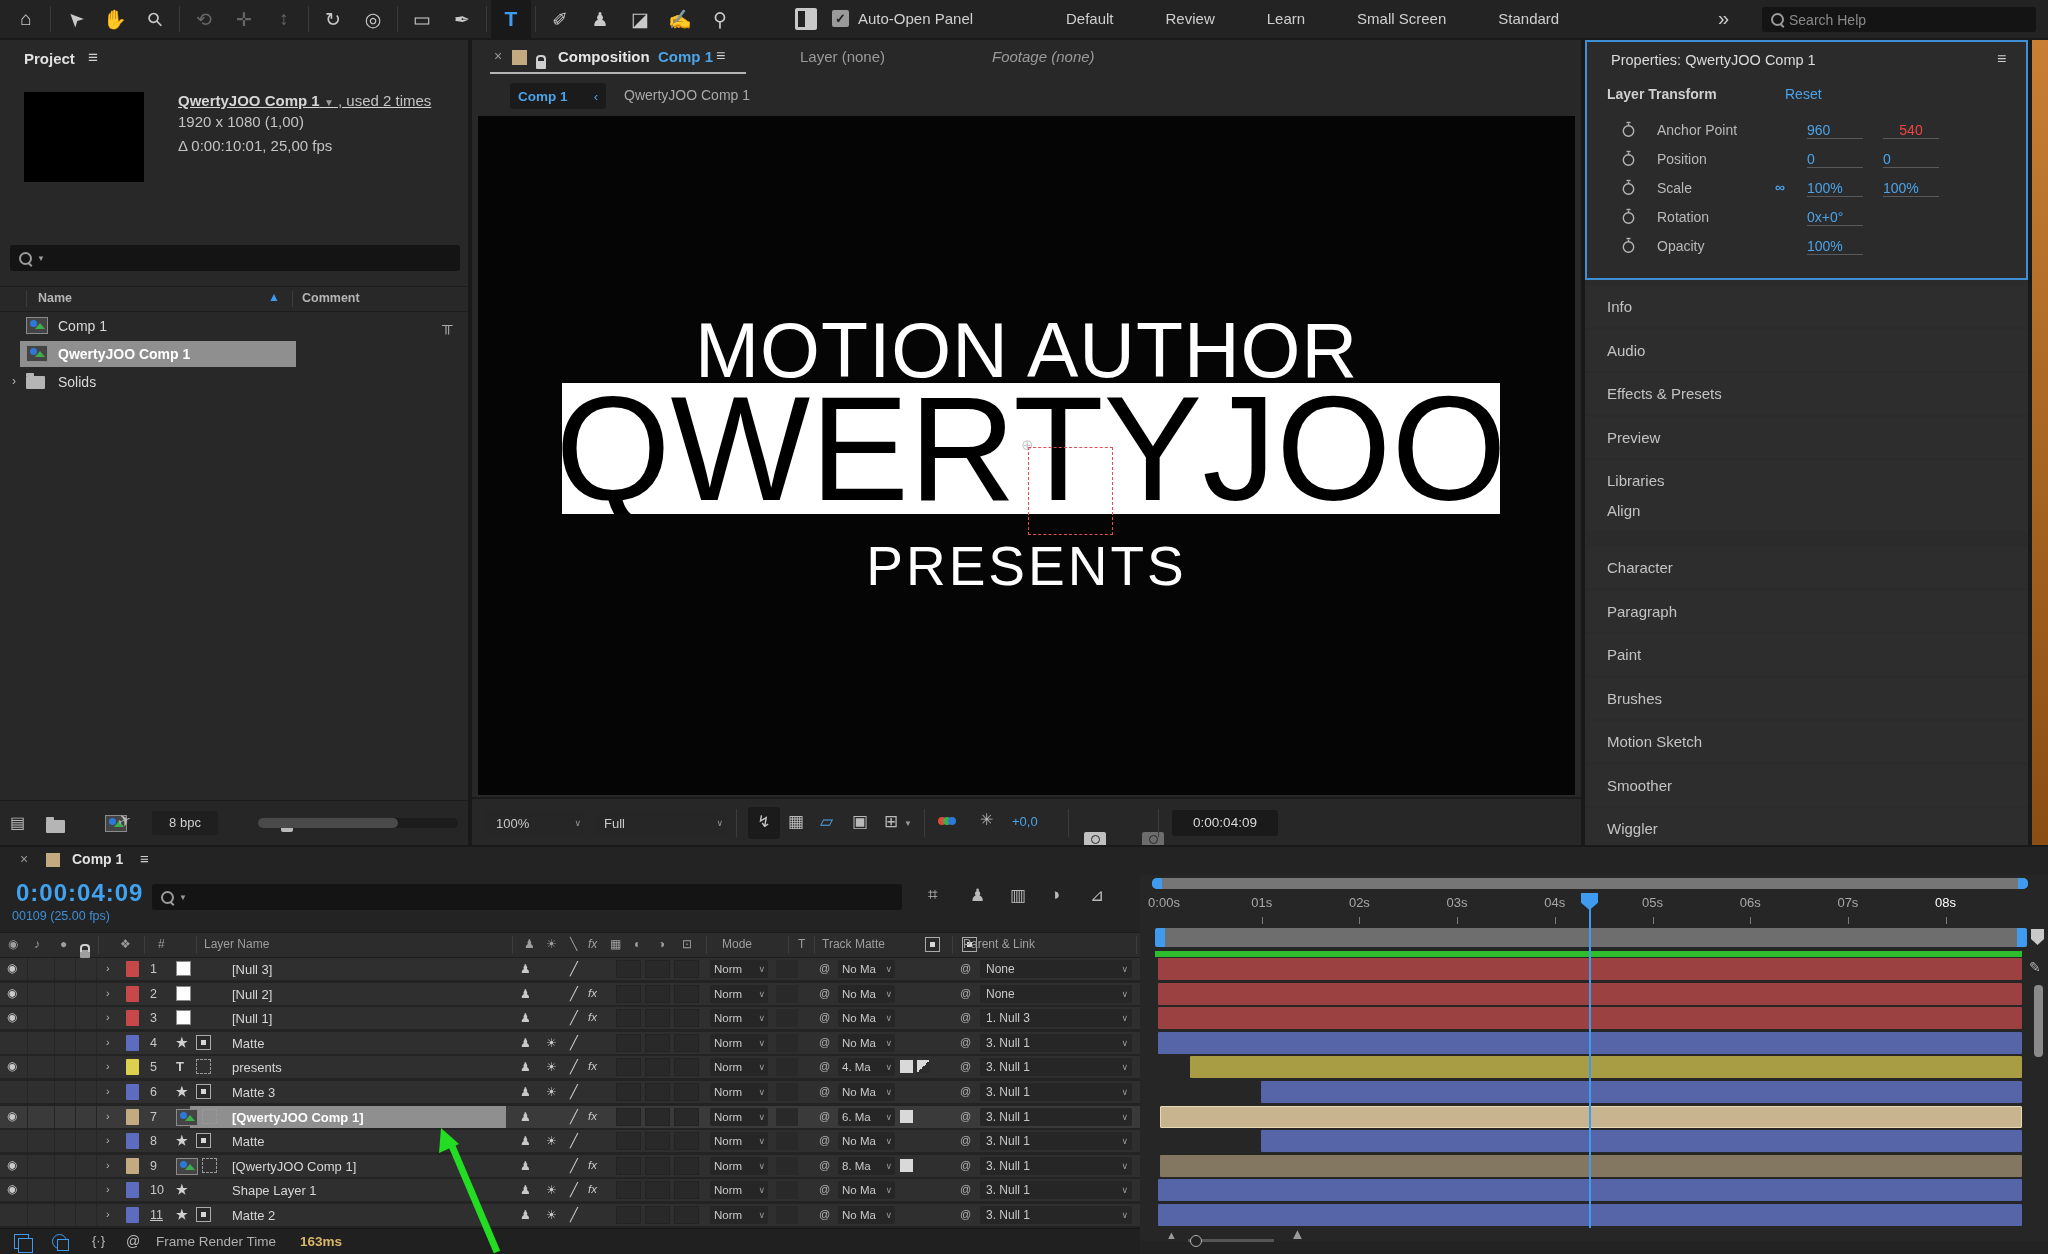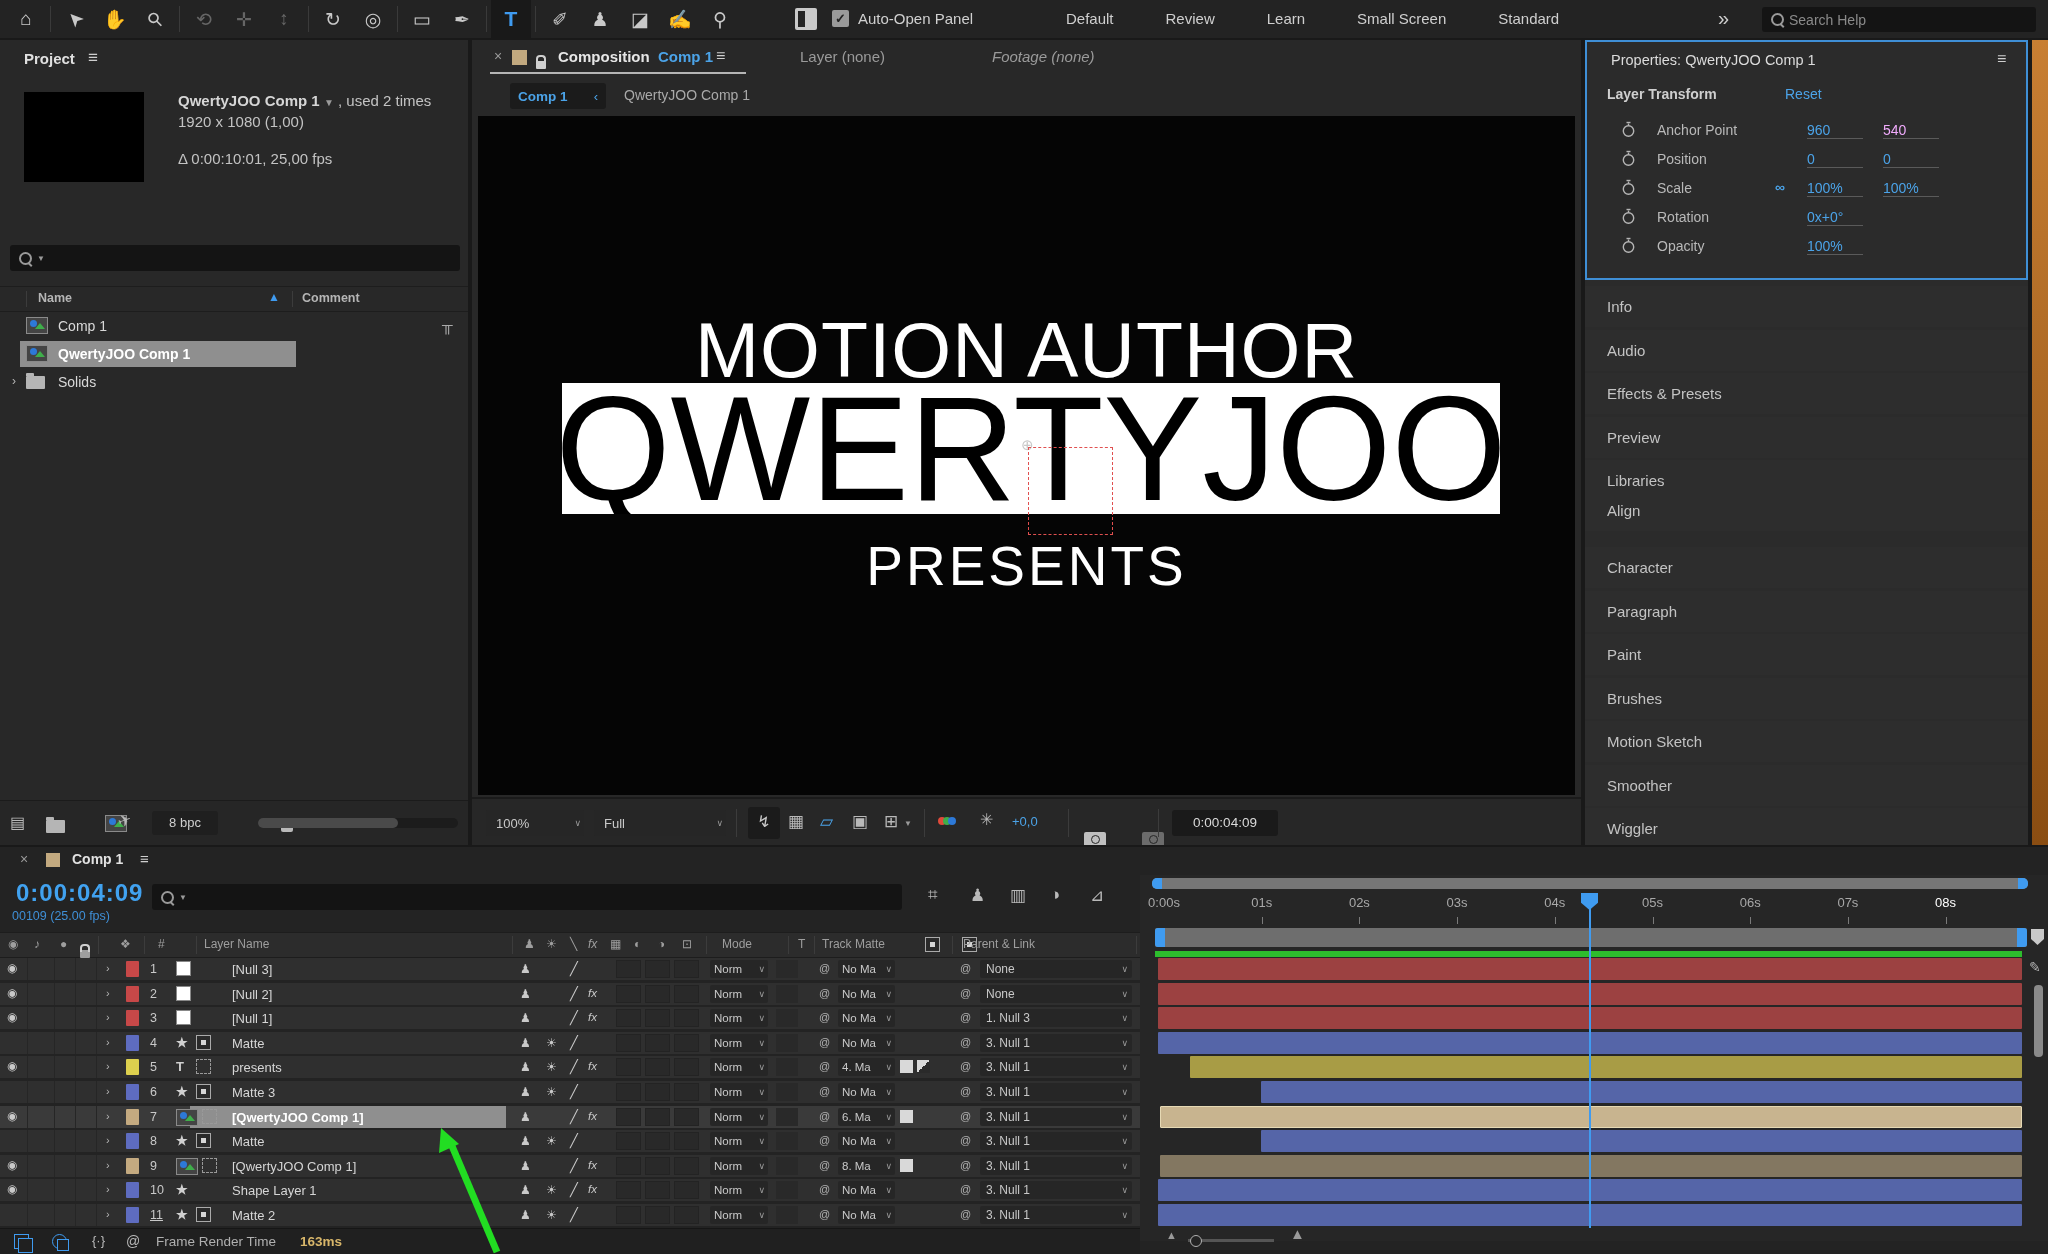--- a/index.html
+++ b/index.html
@@ -139,27 +139,27 @@
       <span class="mag"></span>
       <span>Search Help</span>
     </div>
   </div>
 
   <div class="panel" style="left:0;top:40px;width:468px;height:805px;">
     <div class="abs" style="left:24px;top:10px;font-size:15px;color:#e0e0e0;font-weight:bold;">Project</div>
     <div class="abs" style="left:88px;top:8px;font-size:17px;color:#cfcfcf;">≡</div>
     <div class="abs" style="left:24px;top:52px;width:120px;height:90px;background:#000;"></div>
     <div class="abs" style="left:178px;top:52px;width:280px;">
-      <div style="font-size:15px;color:#d6d6d6;">
+      <div style="font-size:15px;color:#d6d6d6;text-decoration:underline;">
         <span style="font-weight:bold;">QwertyJOO Comp 1</span>
         <span style="font-size:10px;color:#9a9a9a;">▼</span>
         <span style="color:#c3c3c3;">, used 2 times</span>
       </div>
       <div style="font-size:15px;color:#c3c3c3;margin-top:4px;">1920 x 1080 (1,00)</div>
-      <div style="font-size:15px;color:#c3c3c3;margin-top:20px;">Δ 0:00:10:01, 25,00 fps</div>
+      <div style="font-size:15px;color:#c3c3c3;margin-top:7px;">Δ 0:00:10:01, 25,00 fps</div>
     </div>
     <div class="abs searchbox" style="left:10px;top:205px;width:450px;height:26px;">
       <span class="mag"></span>
       <span style="font-size:8px;color:#9a9a9a;">▼</span>
     </div>
     <div class="abs" style="left:0;top:246px;width:468px;height:24px;border-top:1px solid #1d1d1d;border-bottom:1px solid #1d1d1d;">
       <div class="vl" style="left:26px;top:4px;height:16px;"></div>
       <span class="abs" style="left:38px;top:4px;font-size:12.5px;color:#b5b5b5;font-weight:bold;">Name</span>
       <span class="abs" style="left:268px;top:3px;color:#3f9bf0;font-size:12px;">▲</span>
       <div class="vl" style="left:292px;top:4px;height:16px;"></div>
@@ -278,21 +278,21 @@
     <div class="abs" style="left:200px;top:46px;font-size:14px;color:#4ba3e8;">Reset</div>
     <div id="prop-rows">
         <div style="position: absolute; left: 0px; top: 78px; width: 443px; height: 29px;">
           <div style="position: absolute; left: 36px; top: 3px; width: 15px; height: 17px;"><svg width="15" height="17">
               <circle cx="7.5" cy="10" r="5.2" stroke="#b5b5b5" stroke-width="1.4" fill="none"></circle>
               <line x1="7.5" y1="4.5" x2="7.5" y2="2.5" stroke="#b5b5b5" stroke-width="1.4"></line>
               <line x1="5.5" y1="1.5" x2="9.5" y2="1.5" stroke="#b5b5b5" stroke-width="1.4"></line>
             </svg></div>
           <span style="position: absolute; left: 72px; top: 4px; font-size: 14px; color: rgb(185, 185, 185);">Anchor Point</span>
           <span class="prow-underline" style="position: absolute; left: 222px; top: 4px; min-width: 56px; font-size: 14px; color: rgb(75, 163, 232);">960</span>
-          <span class="prow-underline" style="position: absolute; left: 298px; top: 4px; min-width: 56px; font-size: 14px; color: #f0abfc;">540</span>
+          <span class="prow-underline" style="position: absolute; left: 298px; top: 4px; min-width: 56px; font-size: 14px; color: #ef4444; text-align: center;">540</span>
         </div>
         <div style="position: absolute; left: 0px; top: 107px; width: 443px; height: 29px;">
           <div style="position: absolute; left: 36px; top: 3px; width: 15px; height: 17px;"><svg width="15" height="17">
               <circle cx="7.5" cy="10" r="5.2" stroke="#b5b5b5" stroke-width="1.4" fill="none"></circle>
               <line x1="7.5" y1="4.5" x2="7.5" y2="2.5" stroke="#b5b5b5" stroke-width="1.4"></line>
               <line x1="5.5" y1="1.5" x2="9.5" y2="1.5" stroke="#b5b5b5" stroke-width="1.4"></line>
             </svg></div>
           <span style="position: absolute; left: 72px; top: 4px; font-size: 14px; color: rgb(185, 185, 185);">Position</span>
           <span class="prow-underline" style="position: absolute; left: 222px; top: 4px; min-width: 56px; font-size: 14px; color: rgb(75, 163, 232);">0</span>
           <span class="prow-underline" style="position: absolute; left: 298px; top: 4px; min-width: 56px; font-size: 14px; color: rgb(75, 163, 232);">0</span>

